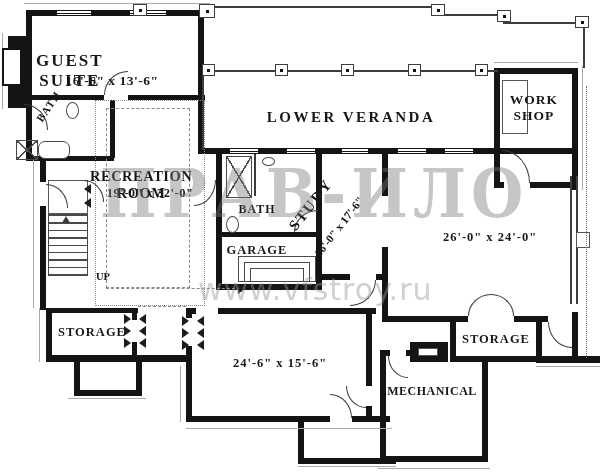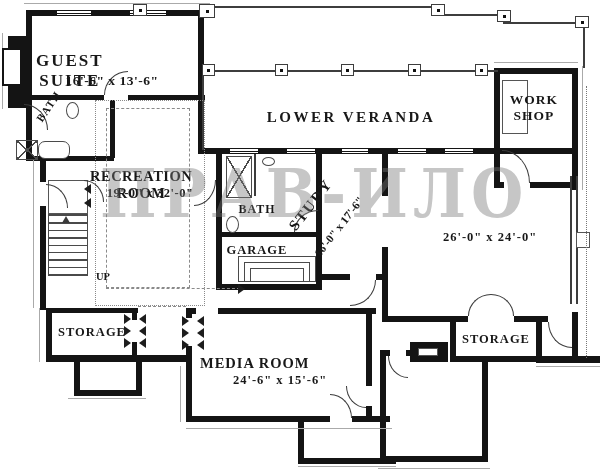--- a/index.html
+++ b/index.html
@@ -73,29 +73,30 @@
 
   <div class="lbl" style="left:408px;top:212px;width:164px;font-size:14px;letter-spacing:1px;">
     <div class="dims" style="position:static;font-size:12.5px;margin-top:1px;">26'-0" x 24'-0"</div>
   </div>
 
   <div class="lbl" style="left:90px;top:271px;width:26px;font-size:10.5px;">UP</div>
 
   <div class="lbl" style="left:50px;top:325px;width:84px;font-size:12.5px;letter-spacing:1px;">STORAGE</div>
 
   <div class="lbl" style="left:200px;top:337px;width:160px;font-size:14.5px;letter-spacing:1px;">
-    <div>MEDIA ROOM</div>
     <div class="dims" style="position:static;font-size:12.5px;margin-top:1px;">24'-6" x 15'-6"</div>
   </div>
 
+  <div class="lbl" style="left:380px;top:384px;width:104px;font-size:12px;letter-spacing:0.5px;">MECHANICAL</div>
 
   <div class="lbl" style="left:452px;top:332px;width:88px;font-size:12.5px;letter-spacing:1px;">STORAGE</div>
 
 
   <div class="wm" style="left:100px;top:158px;font-size:60px;letter-spacing:5px;color:rgba(120,120,120,0.42);font-family:'DejaVu Serif',serif;transform:scaleY(1.12);">ПРАВ-ИЛО</div>
+  <div class="wm" style="left:198px;top:272px;font-size:30px;letter-spacing:1px;color:rgba(150,150,150,0.45);font-family:'DejaVu Sans',sans-serif;font-weight:normal;">www.vfstroy.ru</div>
 
 <div class="w" style="left: 26px; top: 10px; width: 179px; height: 6px;"></div>
     <div class="w" style="left: 26px; top: 10px; width: 6px; height: 30px;"></div>
     <div class="w" style="left: 8px; top: 36px; width: 24px; height: 72px;"></div>
     <div class="w" style="left: 26px; top: 104px; width: 6px; height: 56px;"></div>
     <div class="w" style="left: 198px; top: 10px; width: 6px; height: 144px;"></div>
     <div class="w" style="left: 26px; top: 95px; width: 78px; height: 5px;"></div>
     <div class="w" style="left: 128px; top: 95px; width: 77px; height: 5px;"></div>
     <div class="w" style="left: 26px; top: 156px; width: 88px; height: 5px;"></div>
     <div class="w" style="left: 110px; top: 100px; width: 5px; height: 58px;"></div>

